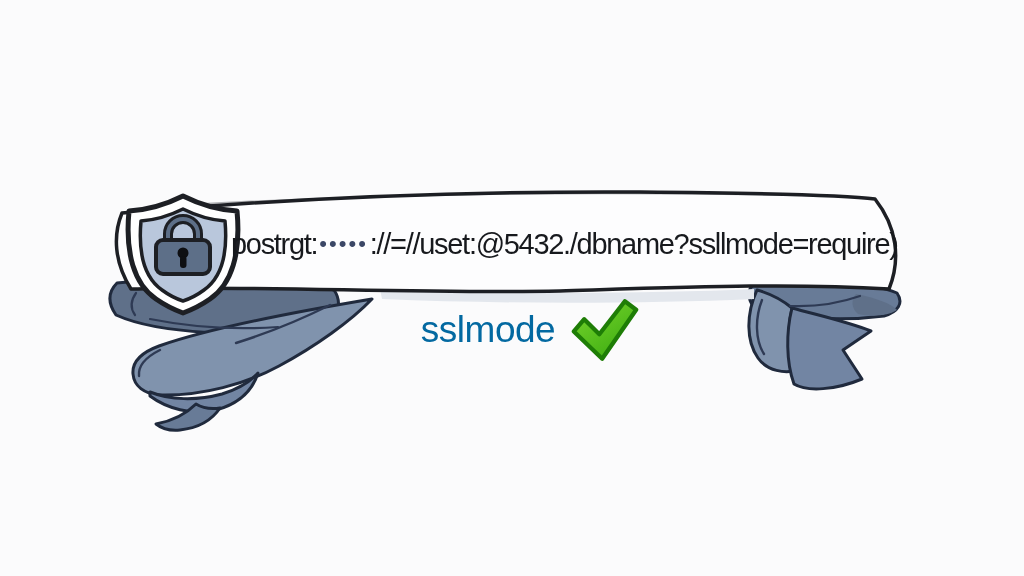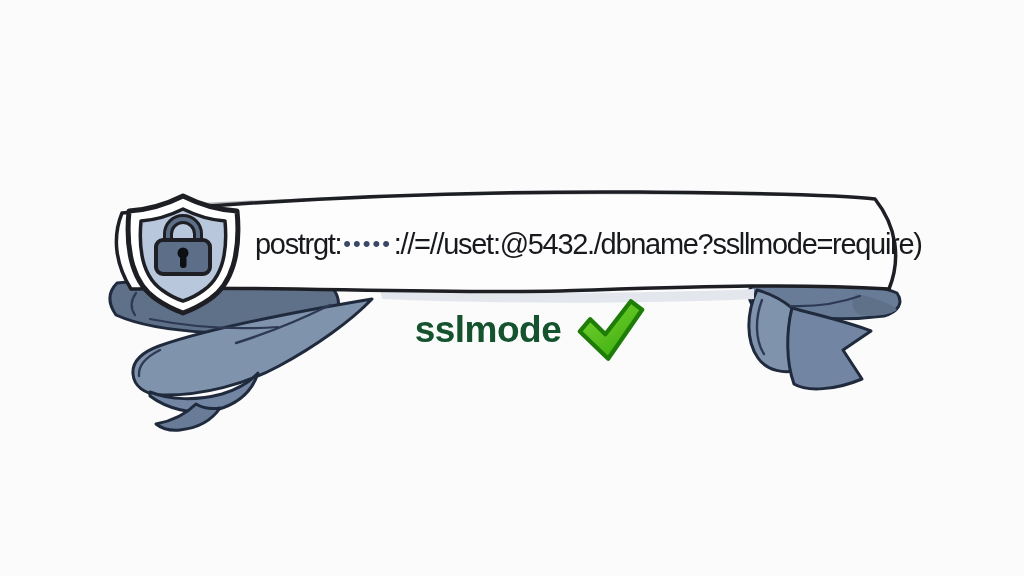--- a/index.html
+++ b/index.html
@@ -3,35 +3,35 @@
 <meta charset="utf-8">
 <style>
   html,body{margin:0;padding:0;background:#ffffff;}
   .canvas{
     position:relative;width:1024px;height:576px;overflow:hidden;
     background:#fbfbfc;
     font-family:"Liberation Sans",sans-serif;
   }
   .art{position:absolute;left:0;top:0;width:1024px;height:576px;}
   .conn-string{
-    position:absolute;left:255px;top:224px;width:650px;height:40px;
+    position:absolute;left:231px;top:224px;width:650px;height:40px;
     text-align:center;white-space:nowrap;
     font-size:29px;letter-spacing:-1.3px;color:#17191d;
     line-height:40px;
   }
   .conn-string .dots{
     color:#3b4766;font-size:22px;letter-spacing:2px;
     position:relative;top:-3px;padding:0 2px;
   }
   .caption{
     position:absolute;left:312px;top:296px;width:436px;height:68px;
     display:flex;align-items:center;justify-content:center;gap:16px;
   }
   .caption-label{
-    font-size:37px;letter-spacing:-0.5px;color:#14532d;font-weight:bold;
+    font-size:37px;letter-spacing:-0.5px;color:#0369a1;
   }
   .check-icon svg{display:block;width:68px;height:63px;}
 </style>
 </head>
 <body>
 
 <div class="canvas">
 
   <svg class="art" viewBox="0 0 1024 576">
 

